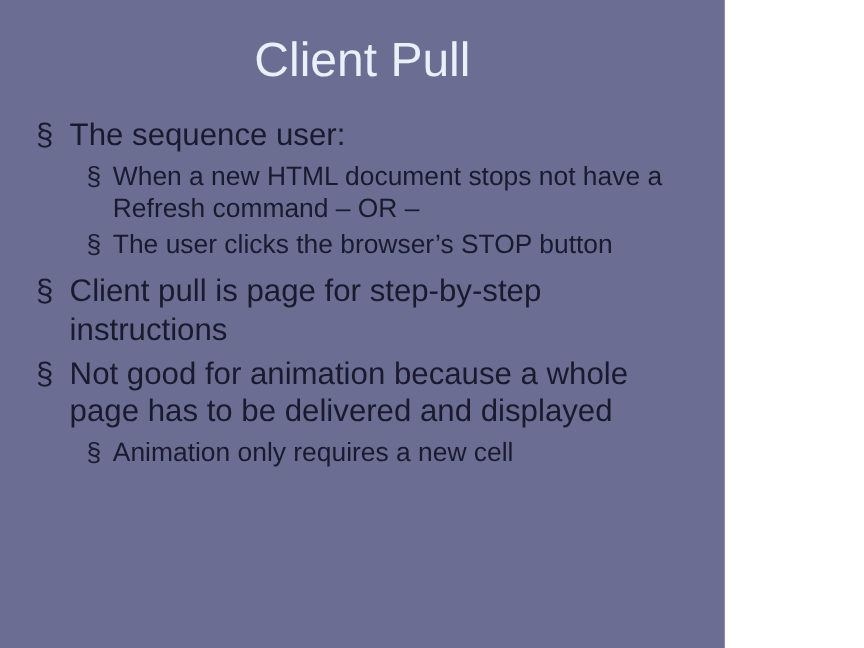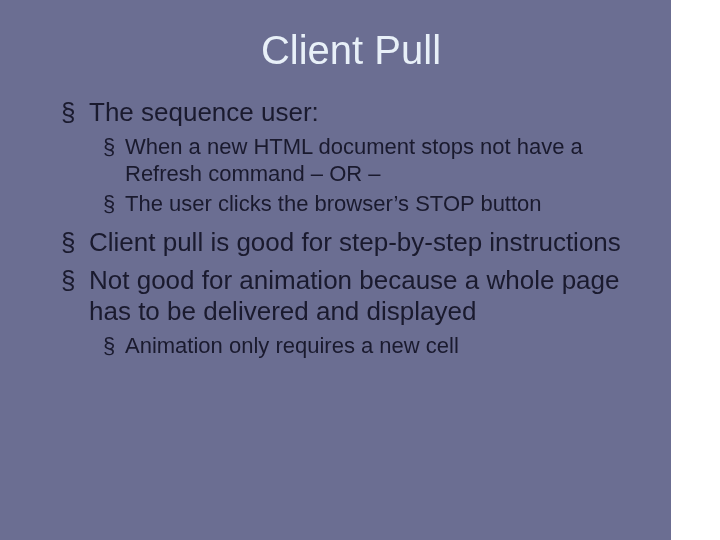--- a/index.html
+++ b/index.html
@@ -3,27 +3,26 @@
 <meta charset="utf-8">
 <style>
   html, body {
     margin: 0;
     padding: 0;
     width: 720px;
     height: 540px;
     overflow: hidden;
   }
   .slide {
-    width: 671px;
+    width: 604px;
     height: 540px;
     background: #6b6e92;
     box-sizing: border-box;
     font-family: Arial, Helvetica, sans-serif;
     color: #1a1a2e;
-    padding-left: 31px;
   }
   .title {
     text-align: center;
     font-size: 40px;
     color: #e8f0f8;
     padding-top: 28px;
     padding-bottom: 24px;
     font-weight: 400;
   }
   .content {
@@ -76,21 +75,21 @@
       </div>
       <div class="lvl2">
         <span class="bullet">§</span>
         <span class="text">The user clicks the browser’s STOP button</span>
       </div>
     </div>
 
     <div class="group">
       <div class="lvl1">
         <span class="bullet">§</span>
-        <span class="text">Client pull is good for step-by-step instructions</span>
+        <span class="text">Client pull is page for step-by-step instructions</span>
       </div>
       <div class="lvl1">
         <span class="bullet">§</span>
         <span class="text">Not good for animation because a whole page has to be delivered and displayed</span>
       </div>
       <div class="lvl2">
         <span class="bullet">§</span>
         <span class="text">Animation only requires a new cell</span>
       </div>
     </div>

